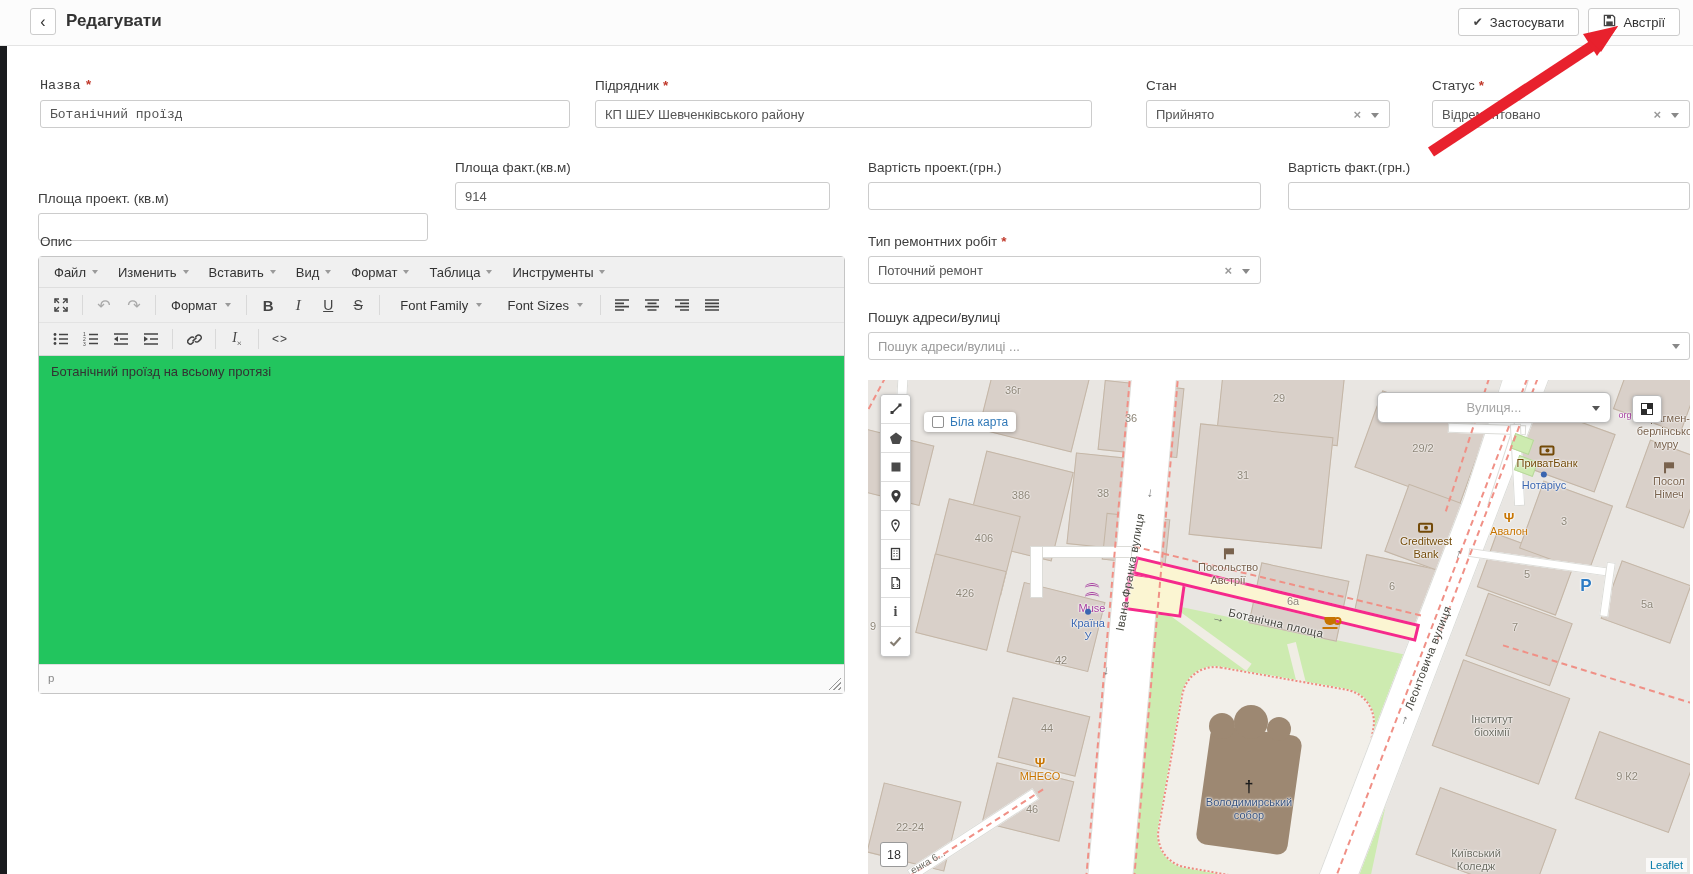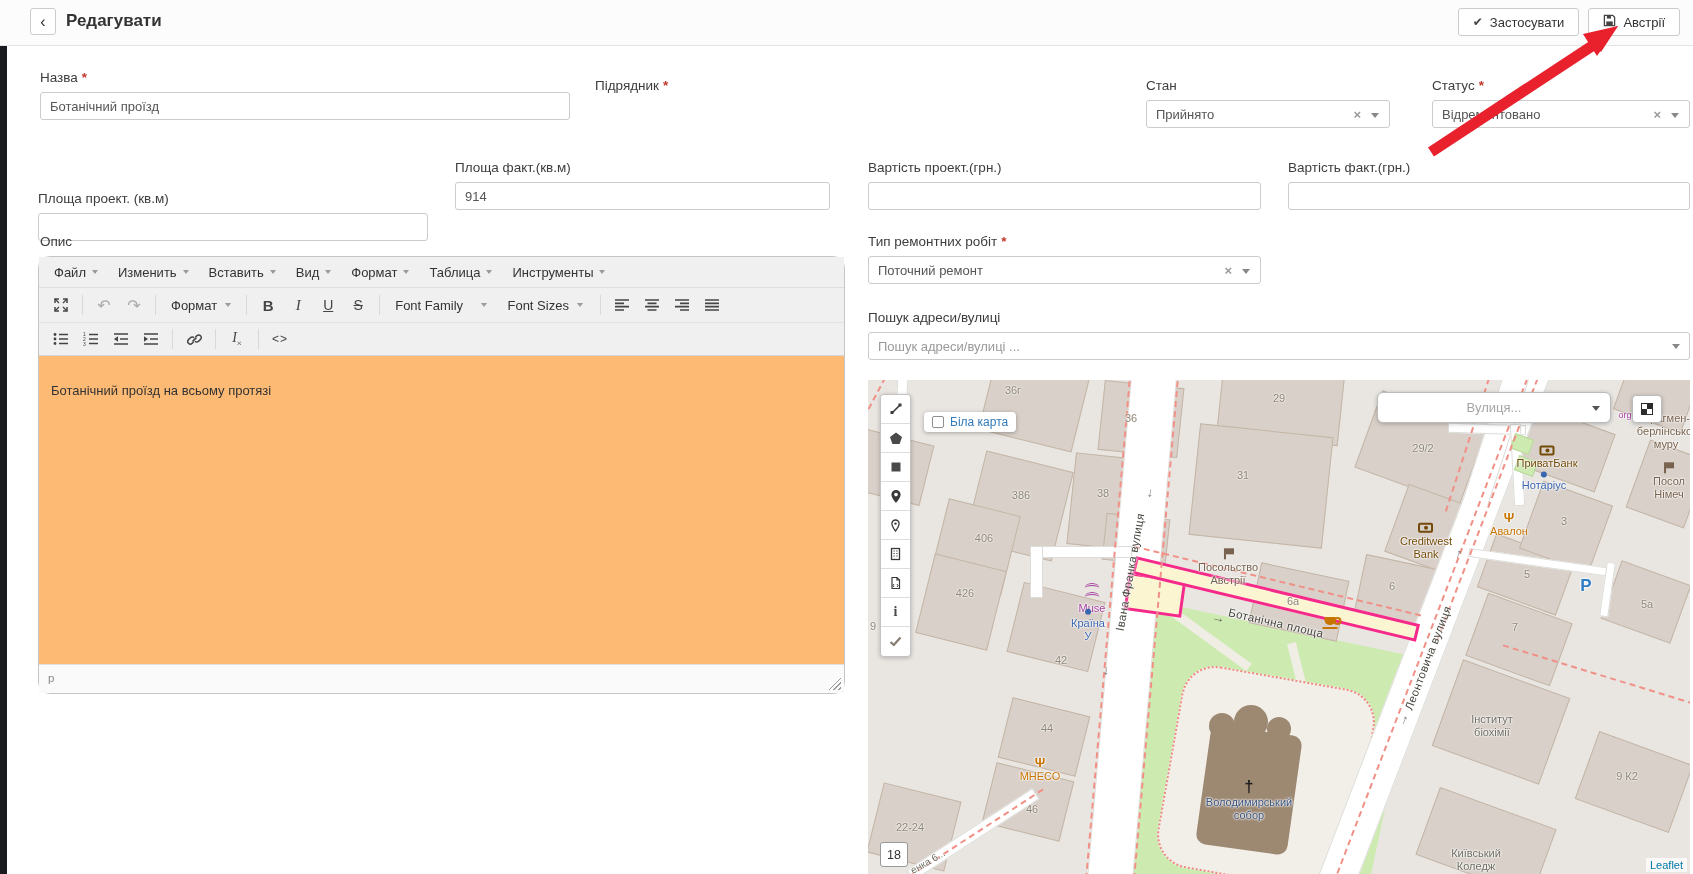--- a/index.html
+++ b/index.html
@@ -24,40 +24,40 @@
   .selval{position:absolute;left:9px;top:6px;font-size:13px;color:#555;white-space:nowrap;}
   .selx{position:absolute;right:28px;top:6px;font-size:13px;color:#999;font-weight:bold;}
   .selcaret{position:absolute;right:10px;top:12px;width:0;height:0;border-left:4px solid transparent;border-right:4px solid transparent;border-top:5px solid #888;}
   .inwrap{position:relative;}
   .incaret{position:absolute;right:10px;top:12px;width:0;height:0;border-left:4px solid transparent;border-right:4px solid transparent;border-top:5px solid #888;}
   .date-row{display:flex;}
   .date-addon{box-sizing:border-box;width:34px;height:28px;border:1px solid #ccc;border-left:none;border-radius:0 3px 3px 0;background:#fdfdfd;display:flex;align-items:center;justify-content:center;cursor:pointer;}
 
   
   .opys-label{position:absolute;left:40px;top:234px;font-size:13.5px;color:#3d3d3d;}
-  .mce{position:absolute;left:38px;top:256px;width:807px;height:438px;border:1px solid #c5c5c5;border-radius:12px;box-sizing:border-box;background:#fff;display:flex;flex-direction:column;}
+  .mce{position:absolute;left:38px;top:256px;width:807px;height:438px;border:1px solid #c5c5c5;border-radius:4px;box-sizing:border-box;background:#fff;display:flex;flex-direction:column;}
   .mce-menubar{height:30px;background:#f0f0f0;border-bottom:1px solid #dedede;display:flex;align-items:center;padding:0 6px;gap:2px;}
   .tmenu{display:flex;align-items:center;gap:6px;padding:0 9px;height:24px;font-size:13px;color:#333;cursor:pointer;border-radius:2px;}
   .caret{width:0;height:0;border-left:3.5px solid transparent;border-right:3.5px solid transparent;border-top:4px solid #9a9a9a;}
   .mce-tb{background:#f0f0f0;display:flex;align-items:center;padding:0 8px;}
   .mce-tb1{height:34px;border-bottom:1px solid #e3e3e3;gap:2px;}
   .mce-tb2{height:32px;border-bottom:1px solid #d6d6d6;gap:2px;}
   .tbtn{display:flex;align-items:center;justify-content:center;min-width:28px;height:26px;background:transparent;border:0;border-radius:2px;cursor:pointer;color:#444;font-family:inherit;}
   .tbtn svg{display:block;}
   .tsep{width:1px;height:20px;background:#d9d9d9;margin:0 5px;}
   .tdrop{display:flex;align-items:center;gap:8px;padding:0 8px;font-size:13px;color:#333;}
   .dim{color:#a9a9a9;}
   .bold-b{font-weight:bold;font-size:15px;}
   .ital-i{font-style:italic;font-family:"Liberation Serif",serif;font-size:15px;}
   .und-u{text-decoration:underline;font-size:14px;}
   .str-s{text-decoration:line-through;font-size:14px;}
   .rfmt{font-style:italic;font-family:"Liberation Serif",serif;font-size:14px;}
   .rfmt i{font-style:normal;font-size:9px;vertical-align:sub;}
   .codeb{font-size:12px;letter-spacing:1px;color:#444;}
-  .mce-content{flex:1;background:#fdba74;padding:27px 12px;font-size:13px;color:#333;overflow:hidden;}
+  .mce-content{flex:1;background:#22c55e;padding:8px 12px;font-size:13px;color:#333;overflow:hidden;}
   .mce-content p{margin:0;}
   .mce-status{height:28px;background:#fafafa;border-top:1px solid #e0e0e0;position:relative;}
   .elpath{position:absolute;left:9px;top:7px;font-size:11.5px;color:#888;}
   .rsz{position:absolute;right:3px;bottom:3px;width:12px;height:12px;background:
     linear-gradient(135deg,transparent 0 46%,#9a9a9a 46% 54%,transparent 54% 66%,#9a9a9a 66% 74%,transparent 74% 86%,#9a9a9a 86% 94%,transparent 94%);cursor:nwse-resize;}
 
   
   .map{position:absolute;left:868px;top:380px;width:822px;height:494px;background:#e9e6e2;overflow:hidden;z-index:5;}
   .map *{box-sizing:border-box;}
   .park{position:absolute;background:#cdebb0;z-index:1;}
@@ -128,26 +128,27 @@
               <path d="M1.5 1.5h9l2 2v9h-11z" fill="none" stroke="#444" stroke-width="1.4"></path>
               <rect x="4.2" y="1.5" width="4.4" height="3.4" fill="#444"></rect>
               <rect x="3.5" y="8" width="7" height="4.4" fill="#444"></rect>
             </svg></span>
         <span>Австрії</span>
       </button>
     </div>
   </div>
   <div class="leftstrip"></div>
 
-  <div class="fld" style="left:40px;top:70px;width:530px;">
+  <div class="fld" style="left:40px;top:78px;width:530px;font-family:Liberation Mono, monospace;">
     <label><span>Назва</span><i class="req">*</i></label>
     <input class="tin" value="Ботанічний проїзд" style="">
   </div>
   <div class="fld" style="left:595px;top:78px;width:497px;">
     <label><span>Підрядник</span><i class="req">*</i></label>
+    <input class="tin" value="КП ШЕУ Шевченківського району" style="">
   </div>
   <div class="fld" style="left:1146px;top:78px;width:244px;">
     <label><span>Стан</span></label>
     <div class="sel">
       <span class="selval">Прийнято</span>
       <span class="selx">×</span>
       <span class="selcaret"></span>
     </div>
   </div>
   <div class="fld" style="left:1432px;top:78px;width:258px;">
@@ -239,21 +240,21 @@
       <button class="tbtn tdrop">
           <span>Формат</span>
           <span class="caret"></span>
         </button>
       <span class="tsep"></span>
       <button class="tbtn bold-b">B</button>
       <button class="tbtn ital-i">I</button>
       <button class="tbtn und-u">U</button>
       <button class="tbtn str-s">S</button>
       <span class="tsep"></span>
-      <button class="tbtn tdrop" style="min-width:108px;justify-content:space-between;">
+      <button class="tbtn tdrop" style="min-width:108px;">
           <span>Font Family</span>
           <span class="caret"></span>
         </button>
       <button class="tbtn tdrop" style="min-width:96px;justify-content:center;">
           <span>Font Sizes</span>
           <span class="caret"></span>
         </button>
       <span class="tsep"></span>
       <button class="tbtn">
           <svg width="16" height="14" viewBox="0 0 16 14">

